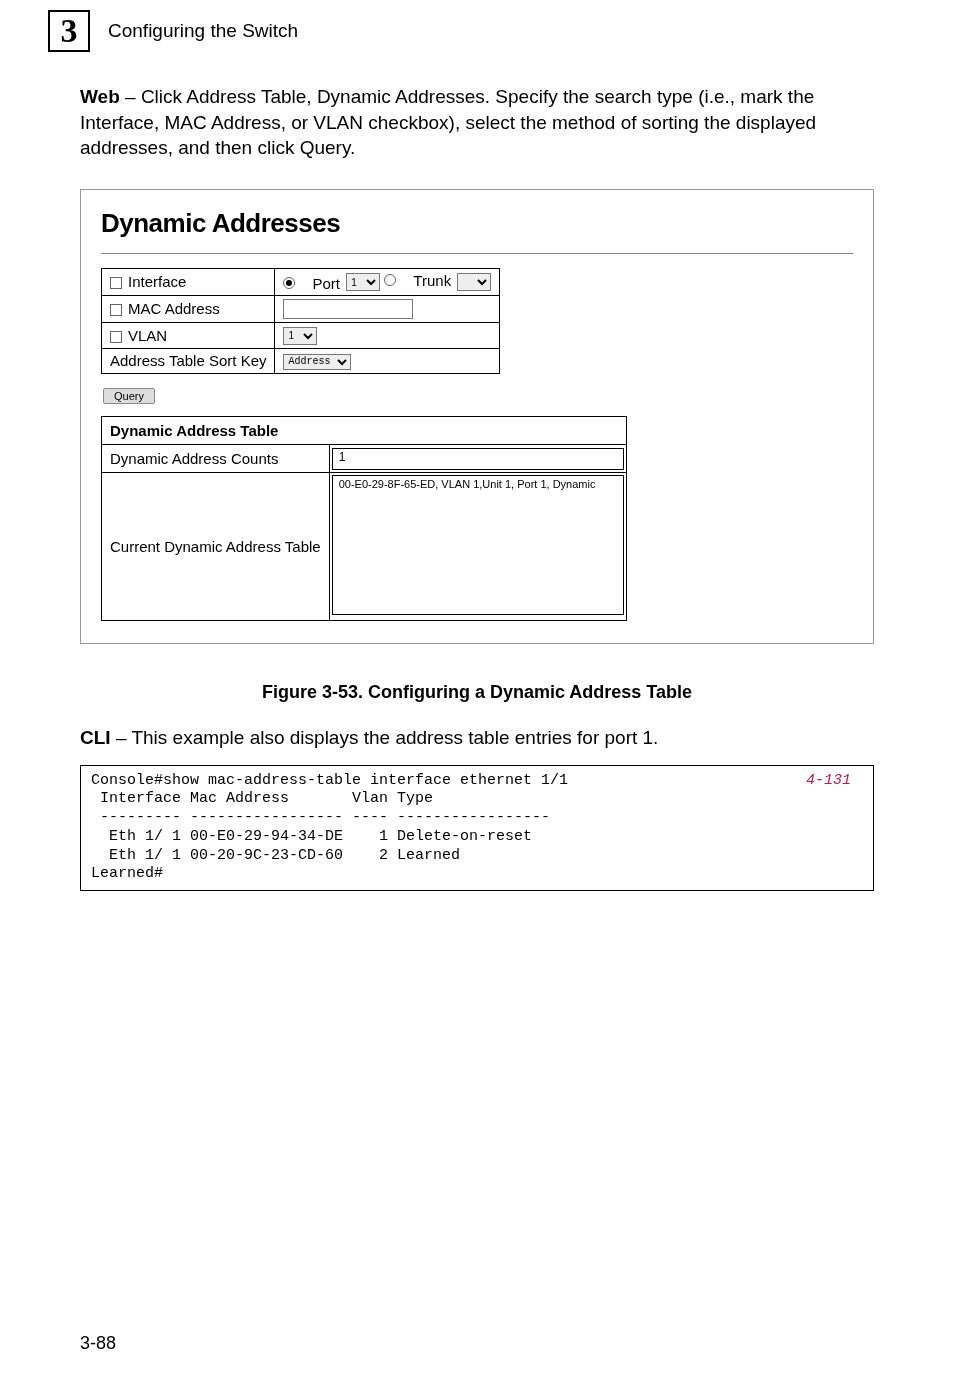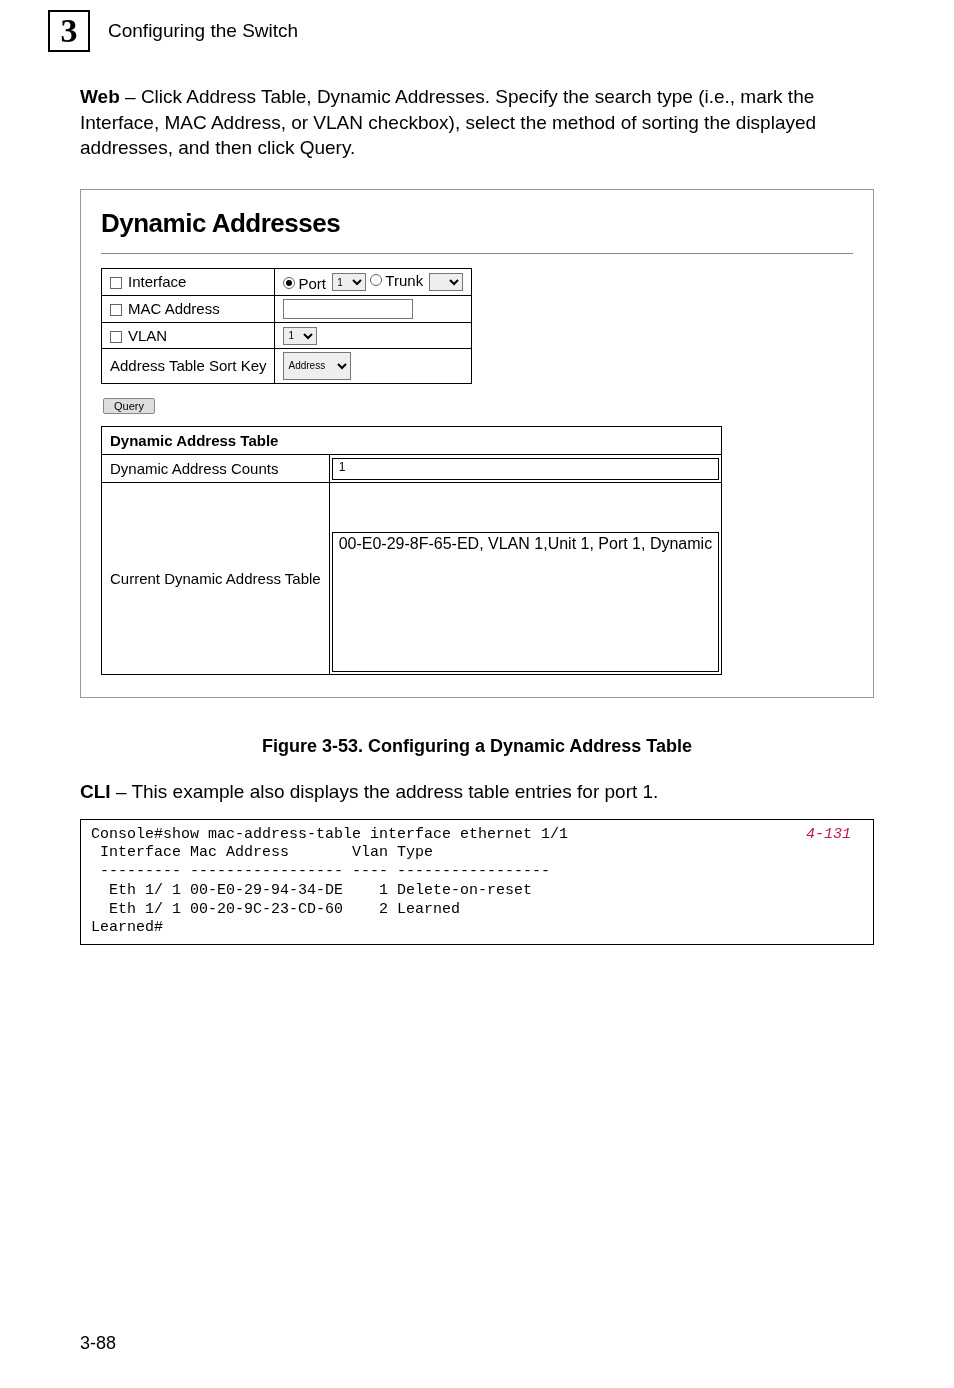--- a/index.html
+++ b/index.html
@@ -78,36 +78,36 @@
       padding: 3px 8px;
       font-weight: normal;
     }
     .query-table .qhead {
       font-weight: bold;
       padding: 4px 8px;
     }
     .radio-label {
       display: inline-flex;
       align-items: center;
-      gap: 3px;
+      gap: 17px;
       margin-right: 2px;
     }
     .sel {
       width: 34px;
       height: 18px;
       font-family: Verdana, Geneva, sans-serif;
       font-size: 10px;
       border: 1px solid #777;
       background: #eee;
       vertical-align: middle;
     }
     .address-sel {
       width: 68px;
-      height: 28px;
-      font-family: Liberation Sans, sans-serif;
+      height: 16px;
+      font-family: Liberation Mono, monospace;
       font-size: 10px;
       border: 1px solid #777;
       background: #eee;
       vertical-align: middle;
     }
     .mac-input {
       width: 130px;
       height: 20px;
       border: 1px solid #777;
       background: #fff;
@@ -148,24 +148,23 @@
       height: 22px;
       display: inline-block;
       padding: 1px 6px;
       font-size: 12px;
     }
     .scroll-box {
       border: 1px solid #000;
       width: 100%;
       min-width: 292px;
       height: 140px;
-      font-size: 16px;
+      font-size: 11px;
       padding: 2px 6px;
       overflow: auto;
-      margin-top: 47px;
     }
     .figure-caption {
       text-align: center;
       font-size: 18px;
       font-weight: bold;
       margin: 22px 0 22px 0;
     }
     .console-block {
       margin: 14px 80px 0 80px;
       border: 1px solid #000;

